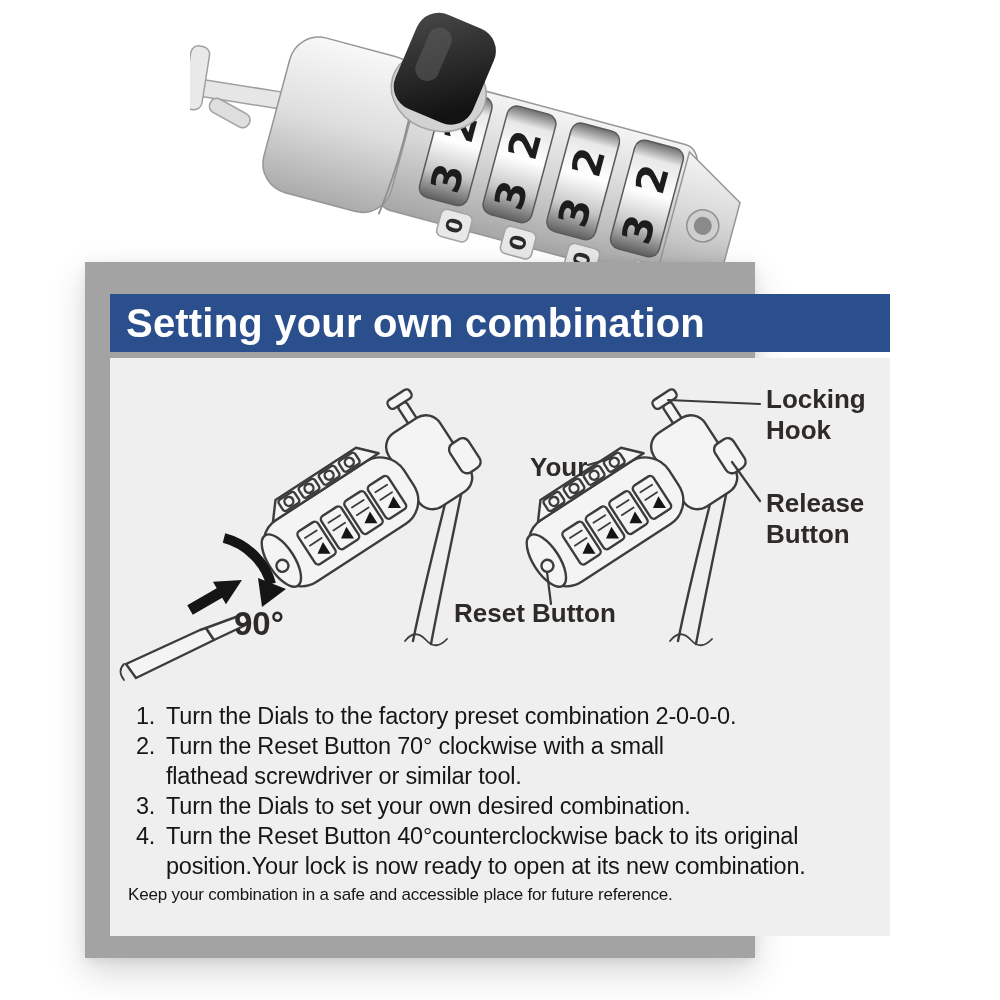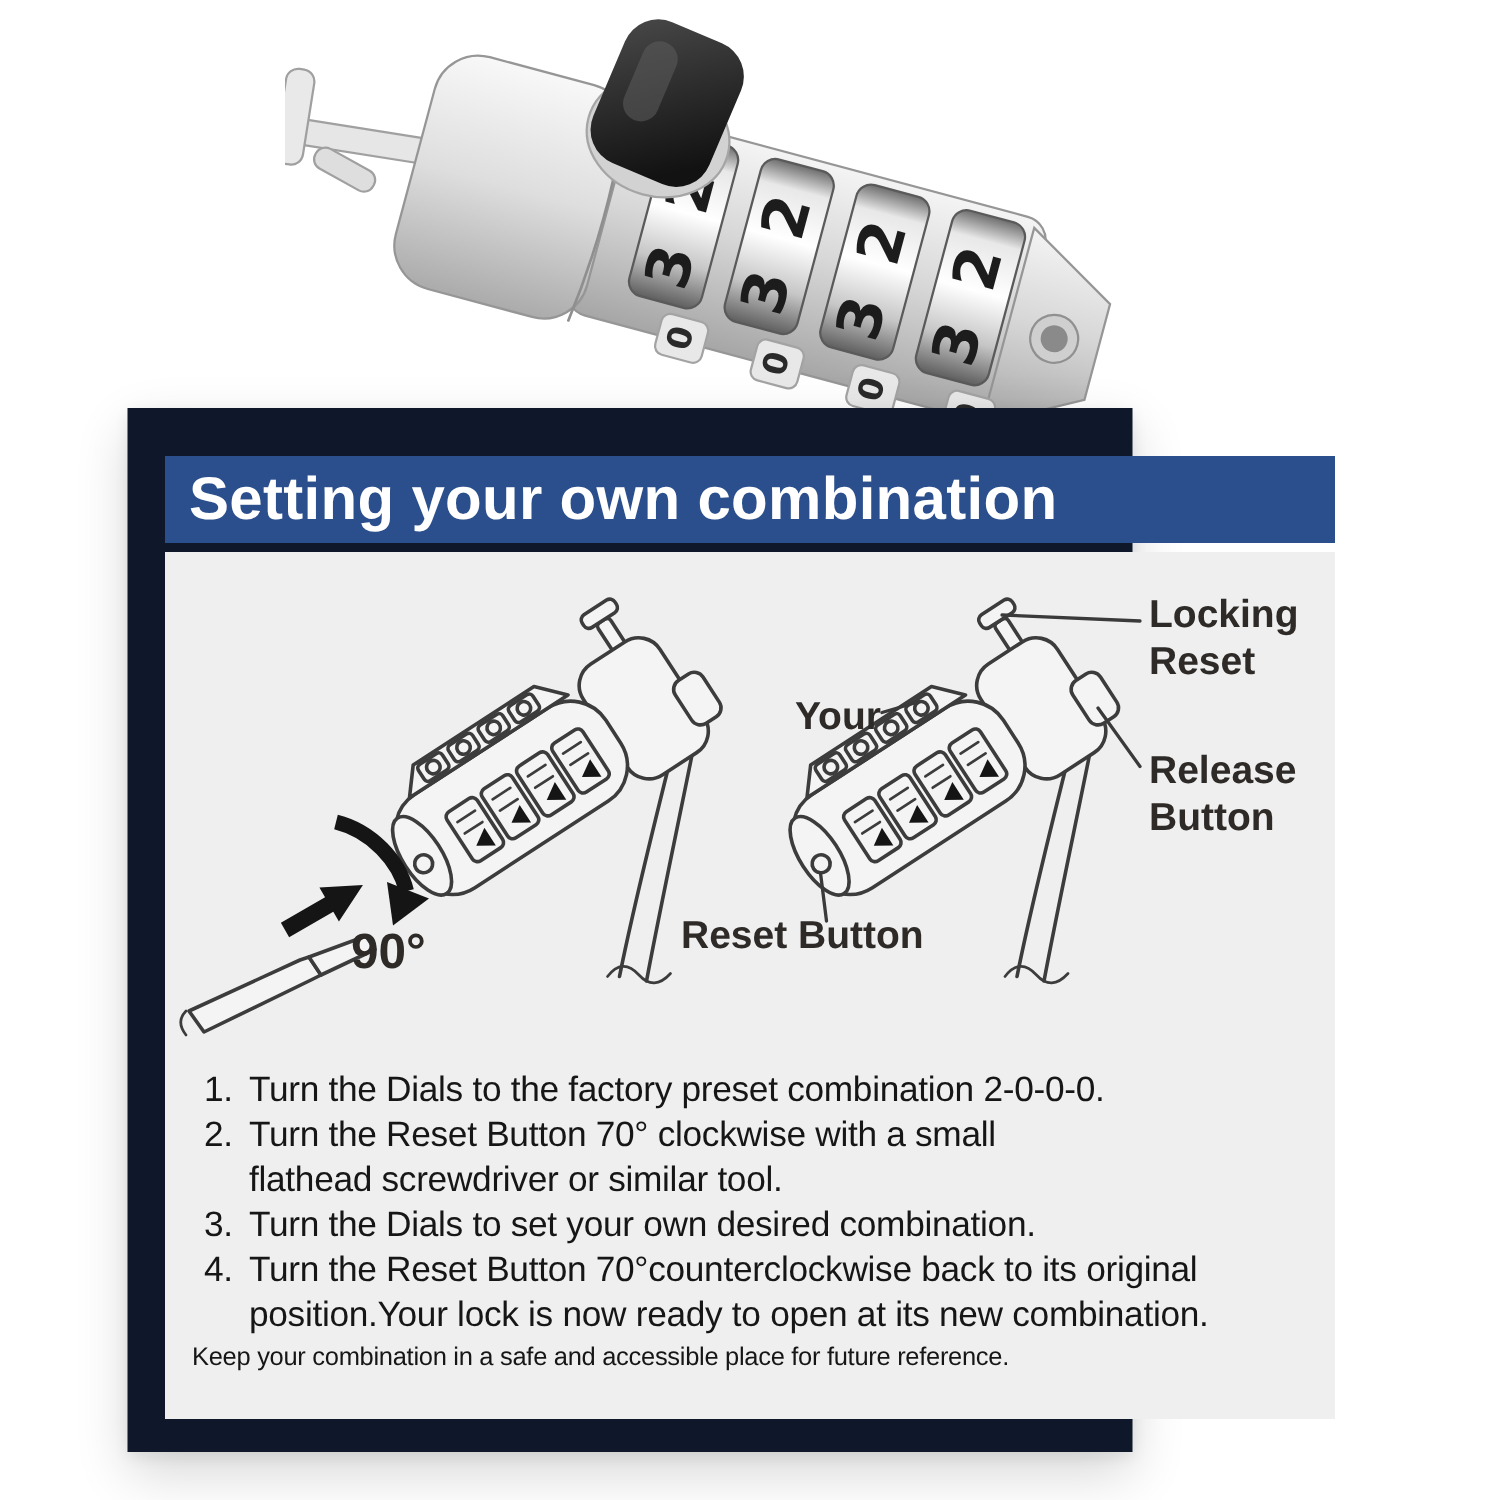--- a/index.html
+++ b/index.html
@@ -1,21 +1,21 @@
 <!DOCTYPE html>
 <html><head>
 <meta charset="utf-8">
 <style>
   html,body{margin:0;padding:0;background:#fff;}
   .page{position:relative;width:1000px;height:1000px;background:#ffffff;overflow:hidden;
         font-family:"Liberation Sans", sans-serif;}
   
   .photo{position:absolute;left:190px;top:0;width:560px;height:275px;}
   
-  .card{position:absolute;left:85px;top:272px;width:670px;height:696px;background:#0f172a;
+  .card{position:absolute;left:85px;top:262px;width:670px;height:696px;background:#a3a3a3;
         box-shadow:0 14px 34px rgba(0,0,0,.16), 0 3px 10px rgba(0,0,0,.08);}
   .titlebar{position:absolute;left:25px;top:32px;width:780px;height:58px;background:#2b4f8c;
         display:flex;align-items:center;}
   .titlebar span{color:#ffffff;font-size:40px;font-weight:bold;padding-left:16px;letter-spacing:.2px;}
   .panel{position:absolute;left:25px;top:96px;width:780px;height:578px;background:#efefef;}
   
   .diagram{position:absolute;left:0;top:0;width:780px;height:335px;}
   .diagram svg{position:absolute;left:0;top:0;}
   .lbl{position:absolute;font-weight:bold;color:#2d2a28;font-size:26px;line-height:1.2;
        white-space:pre-line;}
@@ -202,21 +202,21 @@
           </g>
 
           <path class="leader" d="M478,107 L502,100"></path>
           <path class="leader" d="M558,42 L650,46"></path>
           <path class="leader" d="M622,104 L650,143"></path>
           <path class="leader" d="M437,214 L441,246"></path>
         </svg>
 
         <div class="lbl dial">Your</div>
         <div class="lbl hook">Locking
-Reset</div>
+Hook</div>
         <div class="lbl reset">Reset Button</div>
         <div class="lbl release">Release
 Button</div>
         <div class="lbl angle">90°</div>
       </div>
 
       <div class="steps">
         <div class="step">
           <span class="num">1.</span>
           <span class="txt">Turn the Dials to the factory preset combination 2-0-0-0.</span>
@@ -225,21 +225,21 @@
           <span class="num">2.</span>
           <span class="txt">Turn the Reset Button 70° clockwise with a small
 flathead screwdriver or similar tool.</span>
         </div>
         <div class="step">
           <span class="num">3.</span>
           <span class="txt">Turn the Dials to set your own desired combination.</span>
         </div>
         <div class="step">
           <span class="num">4.</span>
-          <span class="txt">Turn the Reset Button 70°counterclockwise back to its original
+          <span class="txt">Turn the Reset Button 40°counterclockwise back to its original
 position.Your lock is now ready to open at its new combination.</span>
         </div>
       </div>
 
       <div class="note">Keep your combination in a safe and accessible place for future reference.</div>
     </div>
   </div>
 </div>
 
 </body></html>

